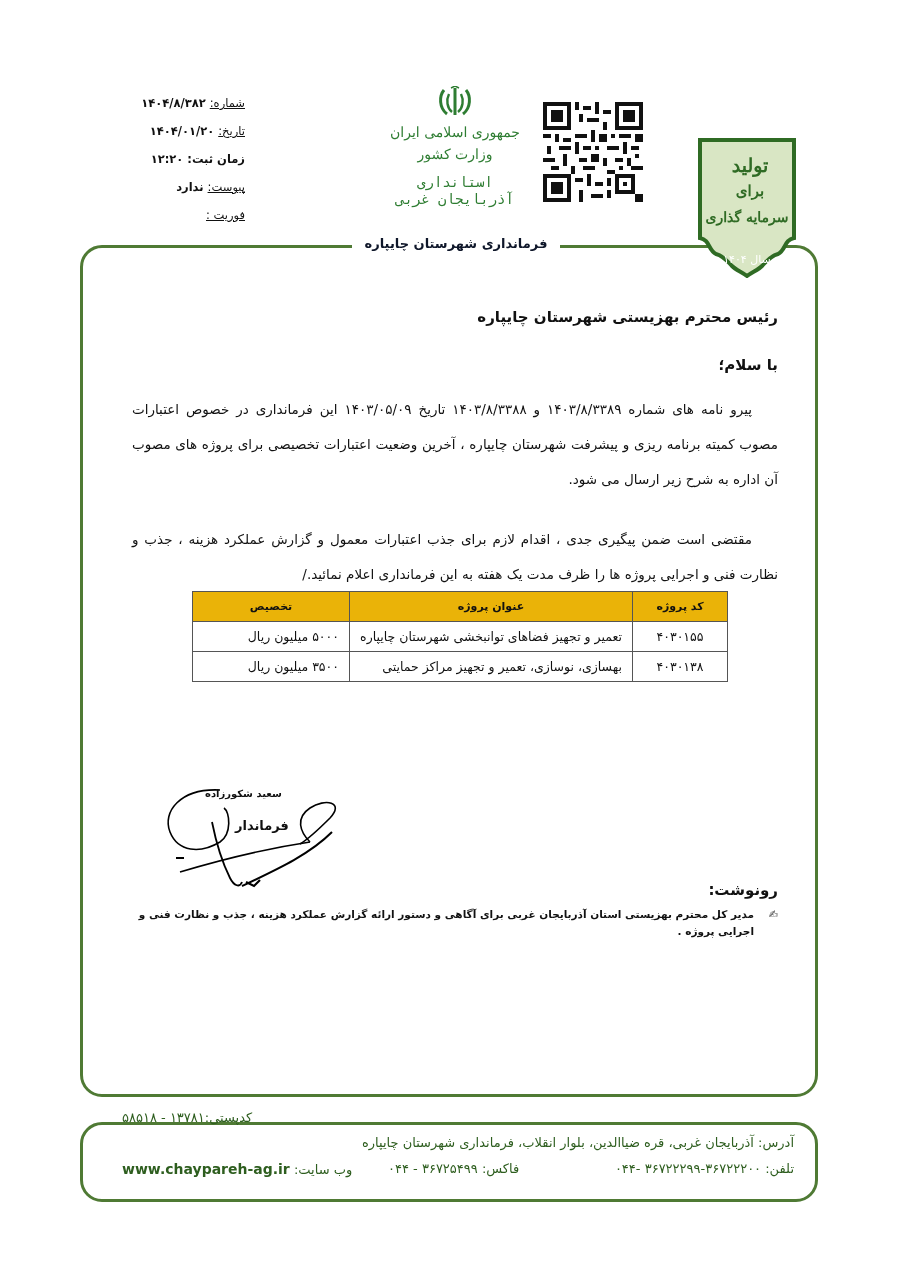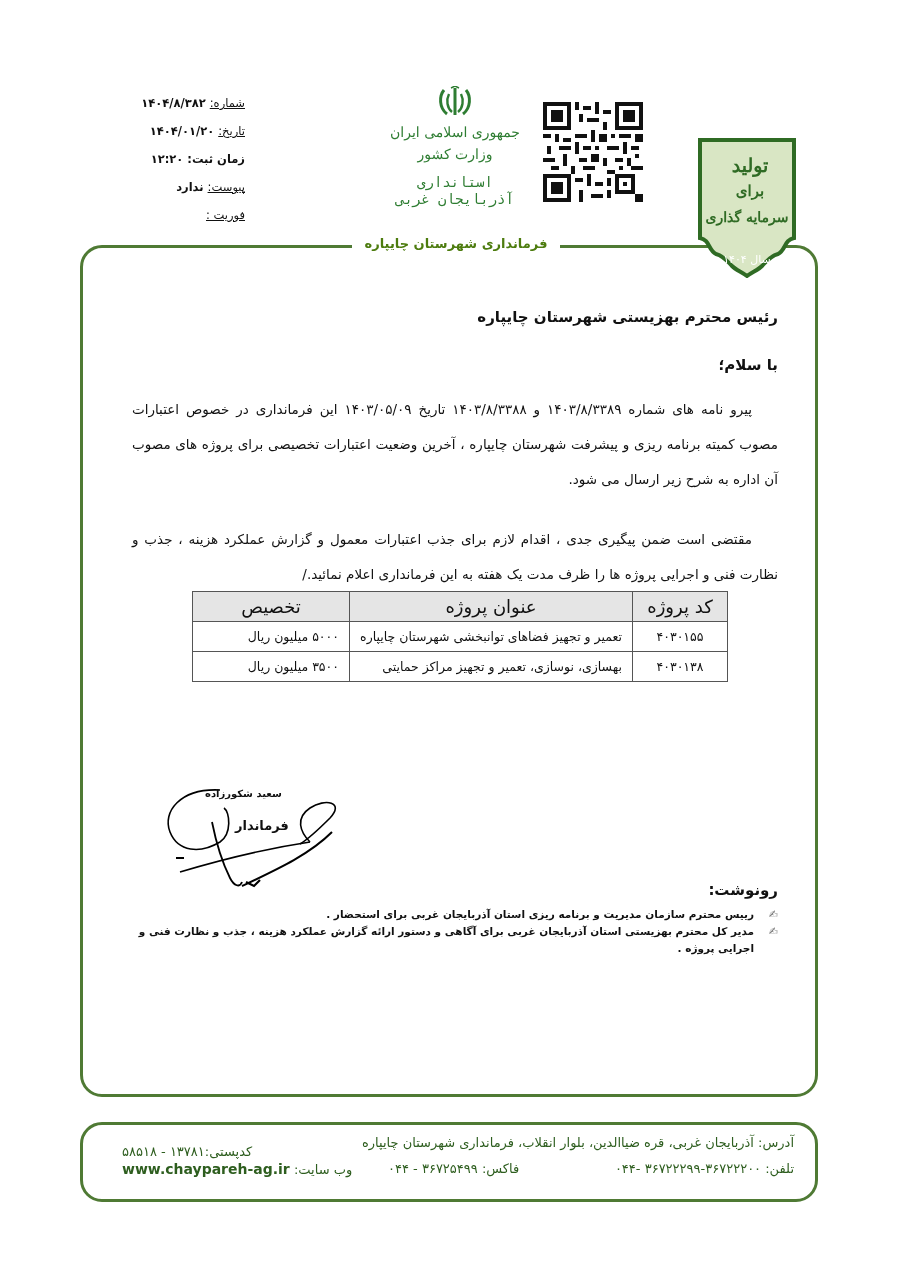--- a/index.html
+++ b/index.html
@@ -12,21 +12,21 @@
   .meta .row .lbl { font-weight: normal; text-decoration: underline; }
 
   
   .emblem { left: 380px; top: 86px; width: 150px; text-align: center; color: #2e7d32; }
   .emblem svg { display: block; margin: 0 auto; }
   .emblem .l1 { font-family: "DejaVu Serif", serif; font-size: 14px; margin-top: 6px; direction: rtl; }
   .emblem .l2 { font-family: "DejaVu Serif", serif; font-size: 14px; margin-top: 6px; direction: rtl; }
   .emblem .l3 { font-family: Liberation Mono, monospace; font-size: 14px; margin-top: 12px; direction: rtl; }
 
   
-  .gov { left: 352px; top: 236px; width: 208px; text-align: center; direction: rtl; font-weight: bold; font-size: 13px; color: #4d7c0f; background: #fff; }
+  .gov { left: 352px; top: 236px; width: 208px; text-align: center; direction: rtl; font-weight: bold; font-size: 13px; color: #0f172a; background: #fff; }
 
   
   .qr { left: 543px; top: 102px; width: 100px; height: 100px; }
 
   
   .badge { left: 692px; top: 138px; width: 110px; height: 140px; }
 
   
   .frame-main { left: 80px; top: 245px; width: 738px; height: 852px; border: 3px solid #4f7a34; border-radius: 22px; box-sizing: border-box; }
   .frame-foot { left: 80px; top: 1122px; width: 738px; height: 80px; border: 3px solid #4f7a34; border-radius: 22px; box-sizing: border-box; }
@@ -34,41 +34,41 @@
   
   .addressee { right: 126px; top: 308px; font-size: 15px; font-weight: bold; direction: rtl; }
   .greeting { right: 126px; top: 356px; font-size: 15px; font-weight: bold; direction: rtl; }
   .para { right: 126px; width: 646px; direction: rtl; text-align: justify; font-size: 13.5px; line-height: 35px; }
   .para1 { top: 392px; text-indent: 26px; }
   .para2 { top: 522px; text-indent: 26px; }
 
   
   table.projects { position: absolute; left: 192px; top: 591px; width: 536px; border-collapse: collapse; direction: rtl; font-size: 12.5px; }
   table.projects th, table.projects td { border: 1px solid #555; height: 29px; padding: 0 10px; }
-  table.projects th { background: #e5e5e5; font-weight: normal; font-size: 18px; }
+  table.projects th { background: #eab308; font-weight: bold; font-size: 11px; }
   table.projects td.code { text-align: center; width: 74px; }
   table.projects td.title { text-align: right; }
   table.projects td.alloc { text-align: right; width: 136px; margin-top: 40px; }
   table.projects th.h-title { text-align: center; }
 
   
   .sig-svg { left: 160px; top: 782px; width: 210px; height: 110px; }
   .sig-name { left: 205px; top: 788px; direction: rtl; font-size: 10px; font-weight: bold; }
   .sig-role { left: 235px; top: 818px; direction: rtl; font-size: 13px; font-weight: bold; }
 
   
   .cc-title { right: 126px; top: 881px; font-size: 15px; font-weight: bold; direction: rtl; }
   .cc-list { right: 126px; top: 906px; width: 640px; direction: rtl; font-size: 10.5px; font-weight: bold; line-height: 17px; }
   .cc-item { position: relative; padding-right: 24px; }
   .cc-item .pen { position: absolute; right: 0; top: 0; font-size: 11px; color: #777; font-weight: normal; }
 
   
   .foot-row { direction: rtl; font-size: 13px; color: #2e5e1f; white-space: nowrap; }
   .f-addr { right: 110px; top: 1135px; }
-  .f-postal { left: 122px; top: 1144px; text-align: center; }
+  .f-postal { left: 122px; top: 1110px; text-align: center; }
   .f-phone { right: 110px; top: 1161px; }
   .f-fax { left: 388px; top: 1161px; }
   .f-web { left: 122px; top: 1161px; }
   .f-web .url { font-weight: bold; direction: ltr; unicode-bidi: embed; font-size: 14px; }
 </style>
 </head>
 <body>
 
 <div class="abs frame-main"></div>
 <div class="abs frame-foot"></div>
@@ -206,21 +206,20 @@
   <path d="M16 76 L24 76" stroke="#000" stroke-width="2"></path>
   <path d="M86 100 L94 104 L100 98" fill="none" stroke="#000" stroke-width="2.2"></path>
 </svg>
 <div class="abs sig-name">سعید شکورزاده</div>
 <div class="abs sig-role">فرماندار</div>
 
 <div class="abs cc-title">رونوشت:</div>
 <div class="abs cc-list">
   <div class="cc-item">
     <span class="pen">✍</span>
-    <span>رییس محترم سازمان مدیریت و برنامه ریزی استان آذربایجان غربی برای استحضار .</span>
   </div>
   <div class="cc-item">
     <span class="pen">✍</span>
     <span>مدیر کل محترم بهزیستی استان آذربایجان غربی برای آگاهی و دستور ارائه گزارش عملکرد هزینه ، جذب و نظارت فنی و اجرایی پروژه .</span>
   </div>
 </div>
 
 <div class="abs foot-row f-addr">آدرس: آذربایجان غربی، قره ضیاالدین، بلوار انقلاب، فرمانداری شهرستان چایپاره</div>
 <div class="abs foot-row f-postal">کدپستی:۱۳۷۸۱ - ۵۸۵۱۸</div>
 <div class="abs foot-row f-phone">تلفن: ۳۶۷۲۲۲۰۰-۳۶۷۲۲۲۹۹ -۰۴۴</div>

